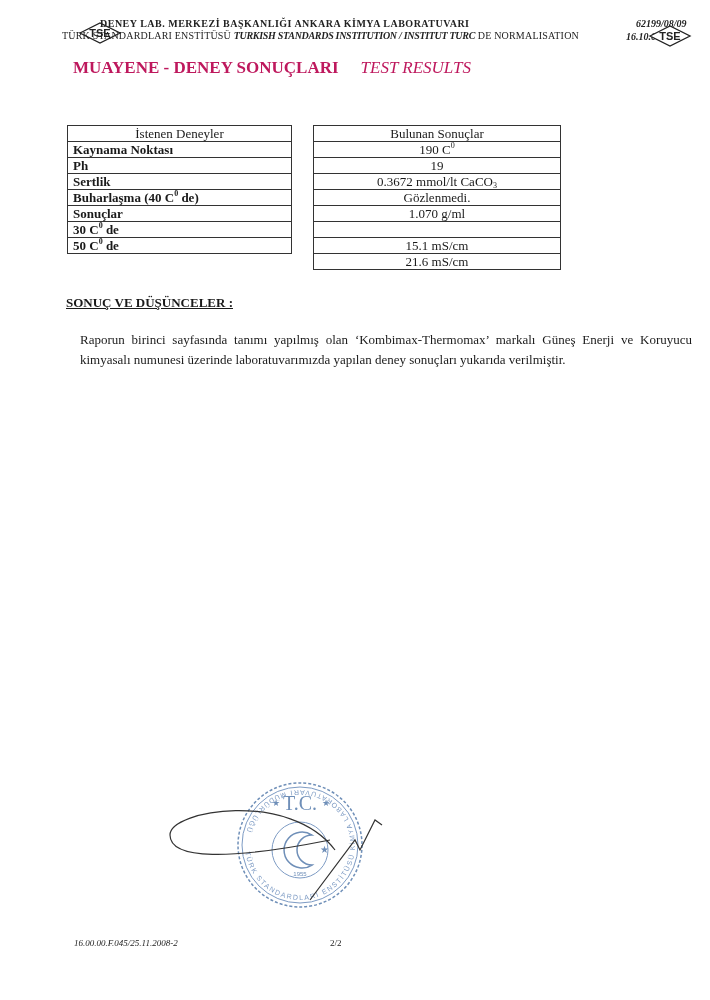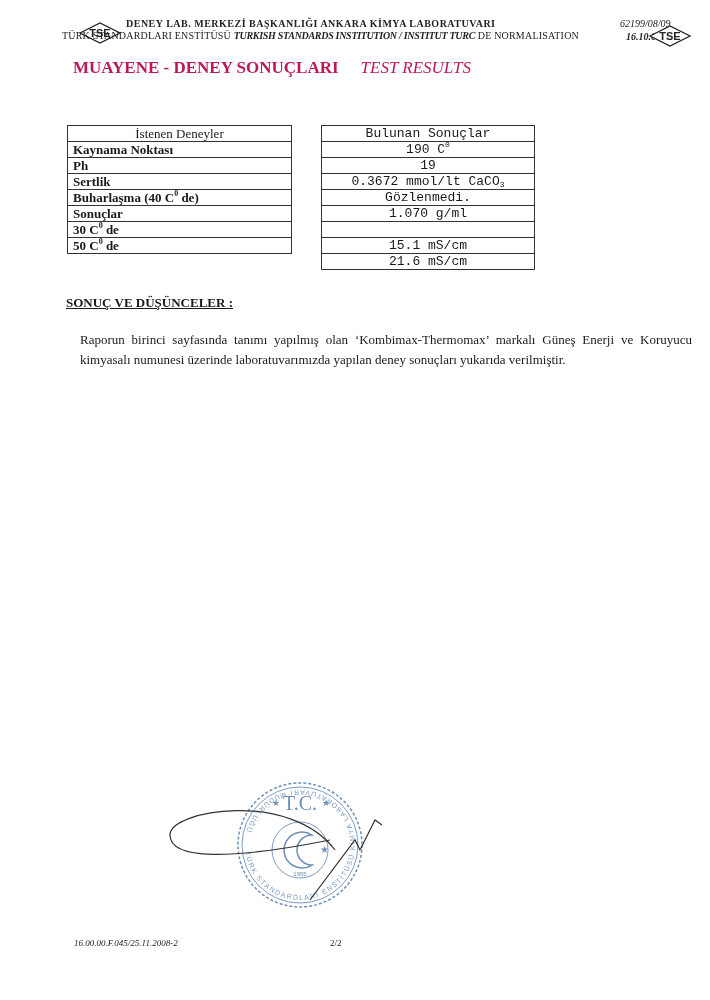--- a/index.html
+++ b/index.html
@@ -4,29 +4,29 @@
   <style>
     html, body { margin: 0; padding: 0; }
     body {
       width: 710px; height: 1000px; background: #ffffff; position: relative;
       font-family: "Liberation Serif", "DejaVu Serif", serif; color: #1a1a1a;
       overflow: hidden;
     }
     .abs { position: absolute; }
     
     .hdr-line1 {
-      left: 126px; top: 18px; font-size: 10px; font-weight: bold; letter-spacing: 0.5px;
+      left: 100px; top: 18px; font-size: 10px; font-weight: bold; letter-spacing: 0.5px;
       color: #222;
     }
     .hdr-line2 {
       left: 62px; top: 30px; font-size: 10px; letter-spacing: 0.2px; color: #222;
       white-space: nowrap;
     }
     .hdr-line2 .garble { font-style: italic; font-weight: bold; letter-spacing: -0.3px; }
-    .hdr-ref1 { left: 620px; top: 18px; font-size: 10px; font-style: italic; font-weight: normal; color: #222; }
+    .hdr-ref1 { left: 636px; top: 18px; font-size: 10px; font-style: italic; font-weight: bold; color: #222; }
     .hdr-ref2 { left: 626px; top: 31px; font-size: 10px; font-style: italic; font-weight: bold; color: #222; }
     .logo { width: 44px; height: 22px; text-align: right; }
     .logo svg { width: 100%; height: 100%; }
     .logo-left { left: 78px; top: 22px; }
     .logo-right { left: 648px; top: 25px; }
 
     .title {
       left: 73px; top: 58px; font-size: 17px; font-weight: bold; color: #be185d;
       white-space: nowrap;
     }
@@ -35,21 +35,21 @@
     table.grid {
       position: absolute; border-collapse: collapse; font-size: 13px;
     }
     table.grid td {
       border: 1.3px solid #333; height: 15px; padding: 0 5px; line-height: 15px;
       white-space: nowrap;
     }
     #tbl-tests { left: 67px; top: 125px; width: 225px; }
     #tbl-tests td { font-weight: bold; }
     #tbl-tests tr:first-child td { font-weight: normal; text-align: center; }
-    #tbl-results { left: 321px; top: 125px; width: 214px; font-family: Liberation Mono, monospace; }
+    #tbl-results { left: 313px; top: 125px; width: 248px; }
     #tbl-results td { text-align: center; }
     #tbl-results tr:first-child td { font-weight: normal; }
     sup { font-size: 8px; vertical-align: 6px; line-height: 0; }
     sub { font-size: 8px; vertical-align: -2px; line-height: 0; }
 
     .section-heading {
       left: 66px; top: 295px; font-size: 13px; font-weight: bold; text-decoration: underline;
     }
     .para {
       left: 80px; top: 330px; width: 612px; font-size: 13px; line-height: 20px; text-align: justify;

